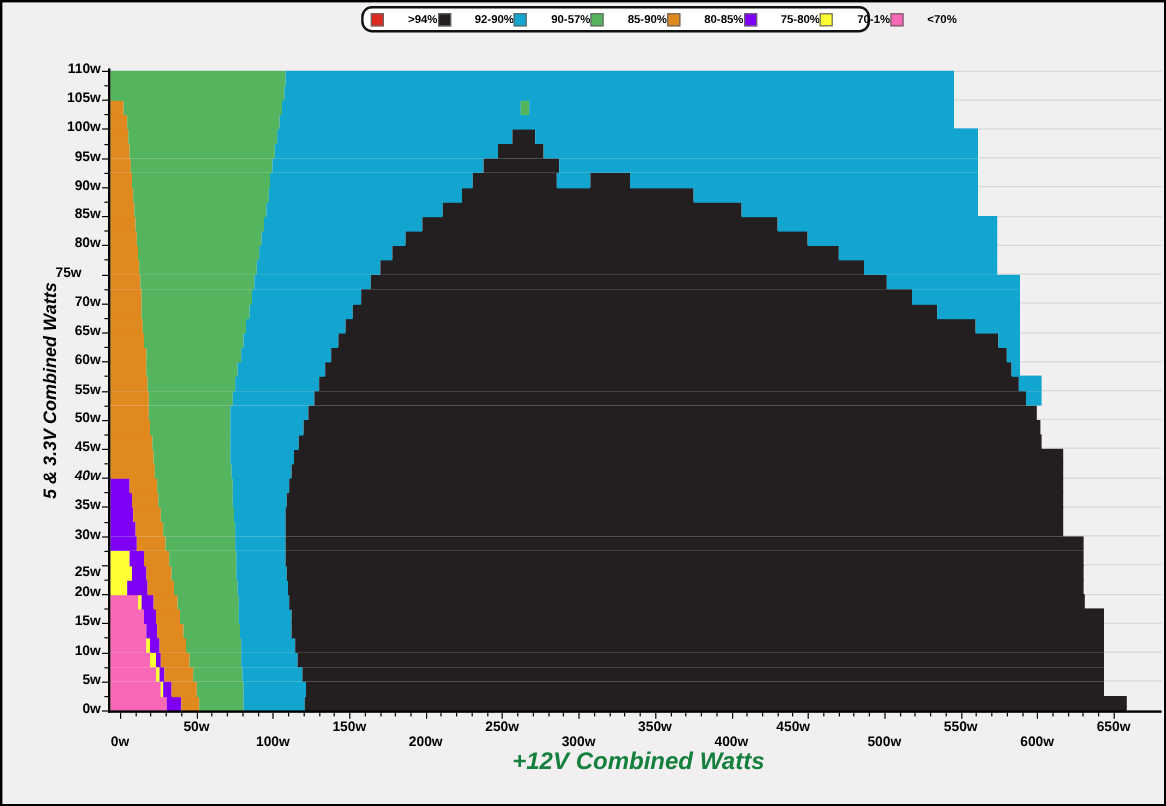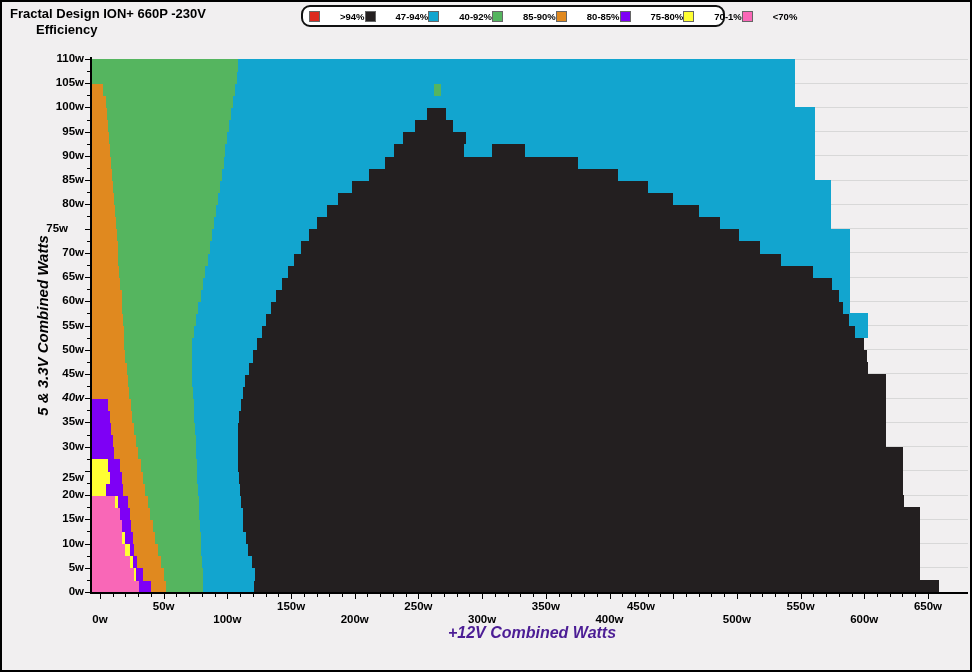--- a/index.html
+++ b/index.html
@@ -17,45 +17,41 @@
   #plot{position:absolute;left:90px;top:57px;width:876px;height:533px;}
   #plot .gridline{position:absolute;left:0;width:876px;height:1px;background:#D8D8D8;}
   .heat-cell{position:absolute;}
   #axis-left{position:absolute;left:88px;top:55px;width:2px;height:537px;background:#000;}
   #axis-bottom{position:absolute;left:88px;top:590px;width:878px;height:2px;background:#000;}
   .y-tick{position:absolute;background:#000;height:1px;}
   .x-tick{position:absolute;background:#000;width:1px;}
   .y-tick-label{position:absolute;width:56px;text-align:right;font-size:11.5px;font-weight:700;color:#000;}
   .x-tick-label{position:absolute;width:50px;text-align:center;font-size:11.5px;font-weight:700;color:#000;}
   #x-axis-title{position:absolute;left:310px;top:622px;width:440px;text-align:center;
-    font-size:16px;font-weight:700;font-style:italic;color:#4c1d95;}
+    font-size:20px;font-weight:700;font-style:italic;color:#15803d;}
   #y-axis-title{position:absolute;left:-90px;top:315px;width:260px;text-align:center;
     font-size:15px;font-weight:700;font-style:italic;color:#000;transform:rotate(-90deg);}
 </style>
 </head>
 <body>
 
 <div id="frame">
-  <div id="title">
-    <div class="l1">Fractal Design ION+ 660P -230V</div>
-    <div class="l2">Efficiency</div>
-  </div>
 
   <div id="legend">
       <div class="lg-item">
         <span class="lg-sw" style="background: rgb(221, 42, 32);"></span>
         <span class="lg-lab">&gt;94%</span>
       </div>
       <div class="lg-item">
         <span class="lg-sw" style="background: rgb(35, 31, 32);"></span>
-        <span class="lg-lab">47-94%</span>
+        <span class="lg-lab">92-90%</span>
       </div>
       <div class="lg-item">
         <span class="lg-sw" style="background: rgb(18, 165, 207);"></span>
-        <span class="lg-lab">40-92%</span>
+        <span class="lg-lab">90-57%</span>
       </div>
       <div class="lg-item">
         <span class="lg-sw" style="background: rgb(85, 181, 95);"></span>
         <span class="lg-lab">85-90%</span>
       </div>
       <div class="lg-item">
         <span class="lg-sw" style="background: rgb(224, 137, 31);"></span>
         <span class="lg-lab">80-85%</span>
       </div>
       <div class="lg-item">
@@ -464,21 +460,21 @@
       <div class="y-tick-label" style="left: 26px; top: 50px;">110w</div>
       <div class="x-tick-label" style="left: 73px; top: 611px;">0w</div>
       <div class="x-tick-label" style="left: 136.69px; top: 598px;">50w</div>
       <div class="x-tick-label" style="left: 200.38px; top: 611px;">100w</div>
       <div class="x-tick-label" style="left: 264.07px; top: 598px;">150w</div>
       <div class="x-tick-label" style="left: 327.76px; top: 611px;">200w</div>
       <div class="x-tick-label" style="left: 391.45px; top: 598px;">250w</div>
       <div class="x-tick-label" style="left: 455.14px; top: 611px;">300w</div>
       <div class="x-tick-label" style="left: 518.83px; top: 598px;">350w</div>
       <div class="x-tick-label" style="left: 582.52px; top: 611px;">400w</div>
-      <div class="x-tick-label" style="left: 614px; top: 598px;">450w</div>
+      <div class="x-tick-label" style="left: 634px; top: 598px;">450w</div>
       <div class="x-tick-label" style="left: 709.9px; top: 611px;">500w</div>
       <div class="x-tick-label" style="left: 773.59px; top: 598px;">550w</div>
       <div class="x-tick-label" style="left: 837.28px; top: 611px;">600w</div>
       <div class="x-tick-label" style="left: 900.97px; top: 598px;">650w</div>
     </div>
 
   <div id="x-axis-title">+12V Combined Watts</div>
   <div id="y-axis-title">5 &amp; 3.3V Combined Watts</div>
 </div>
 

